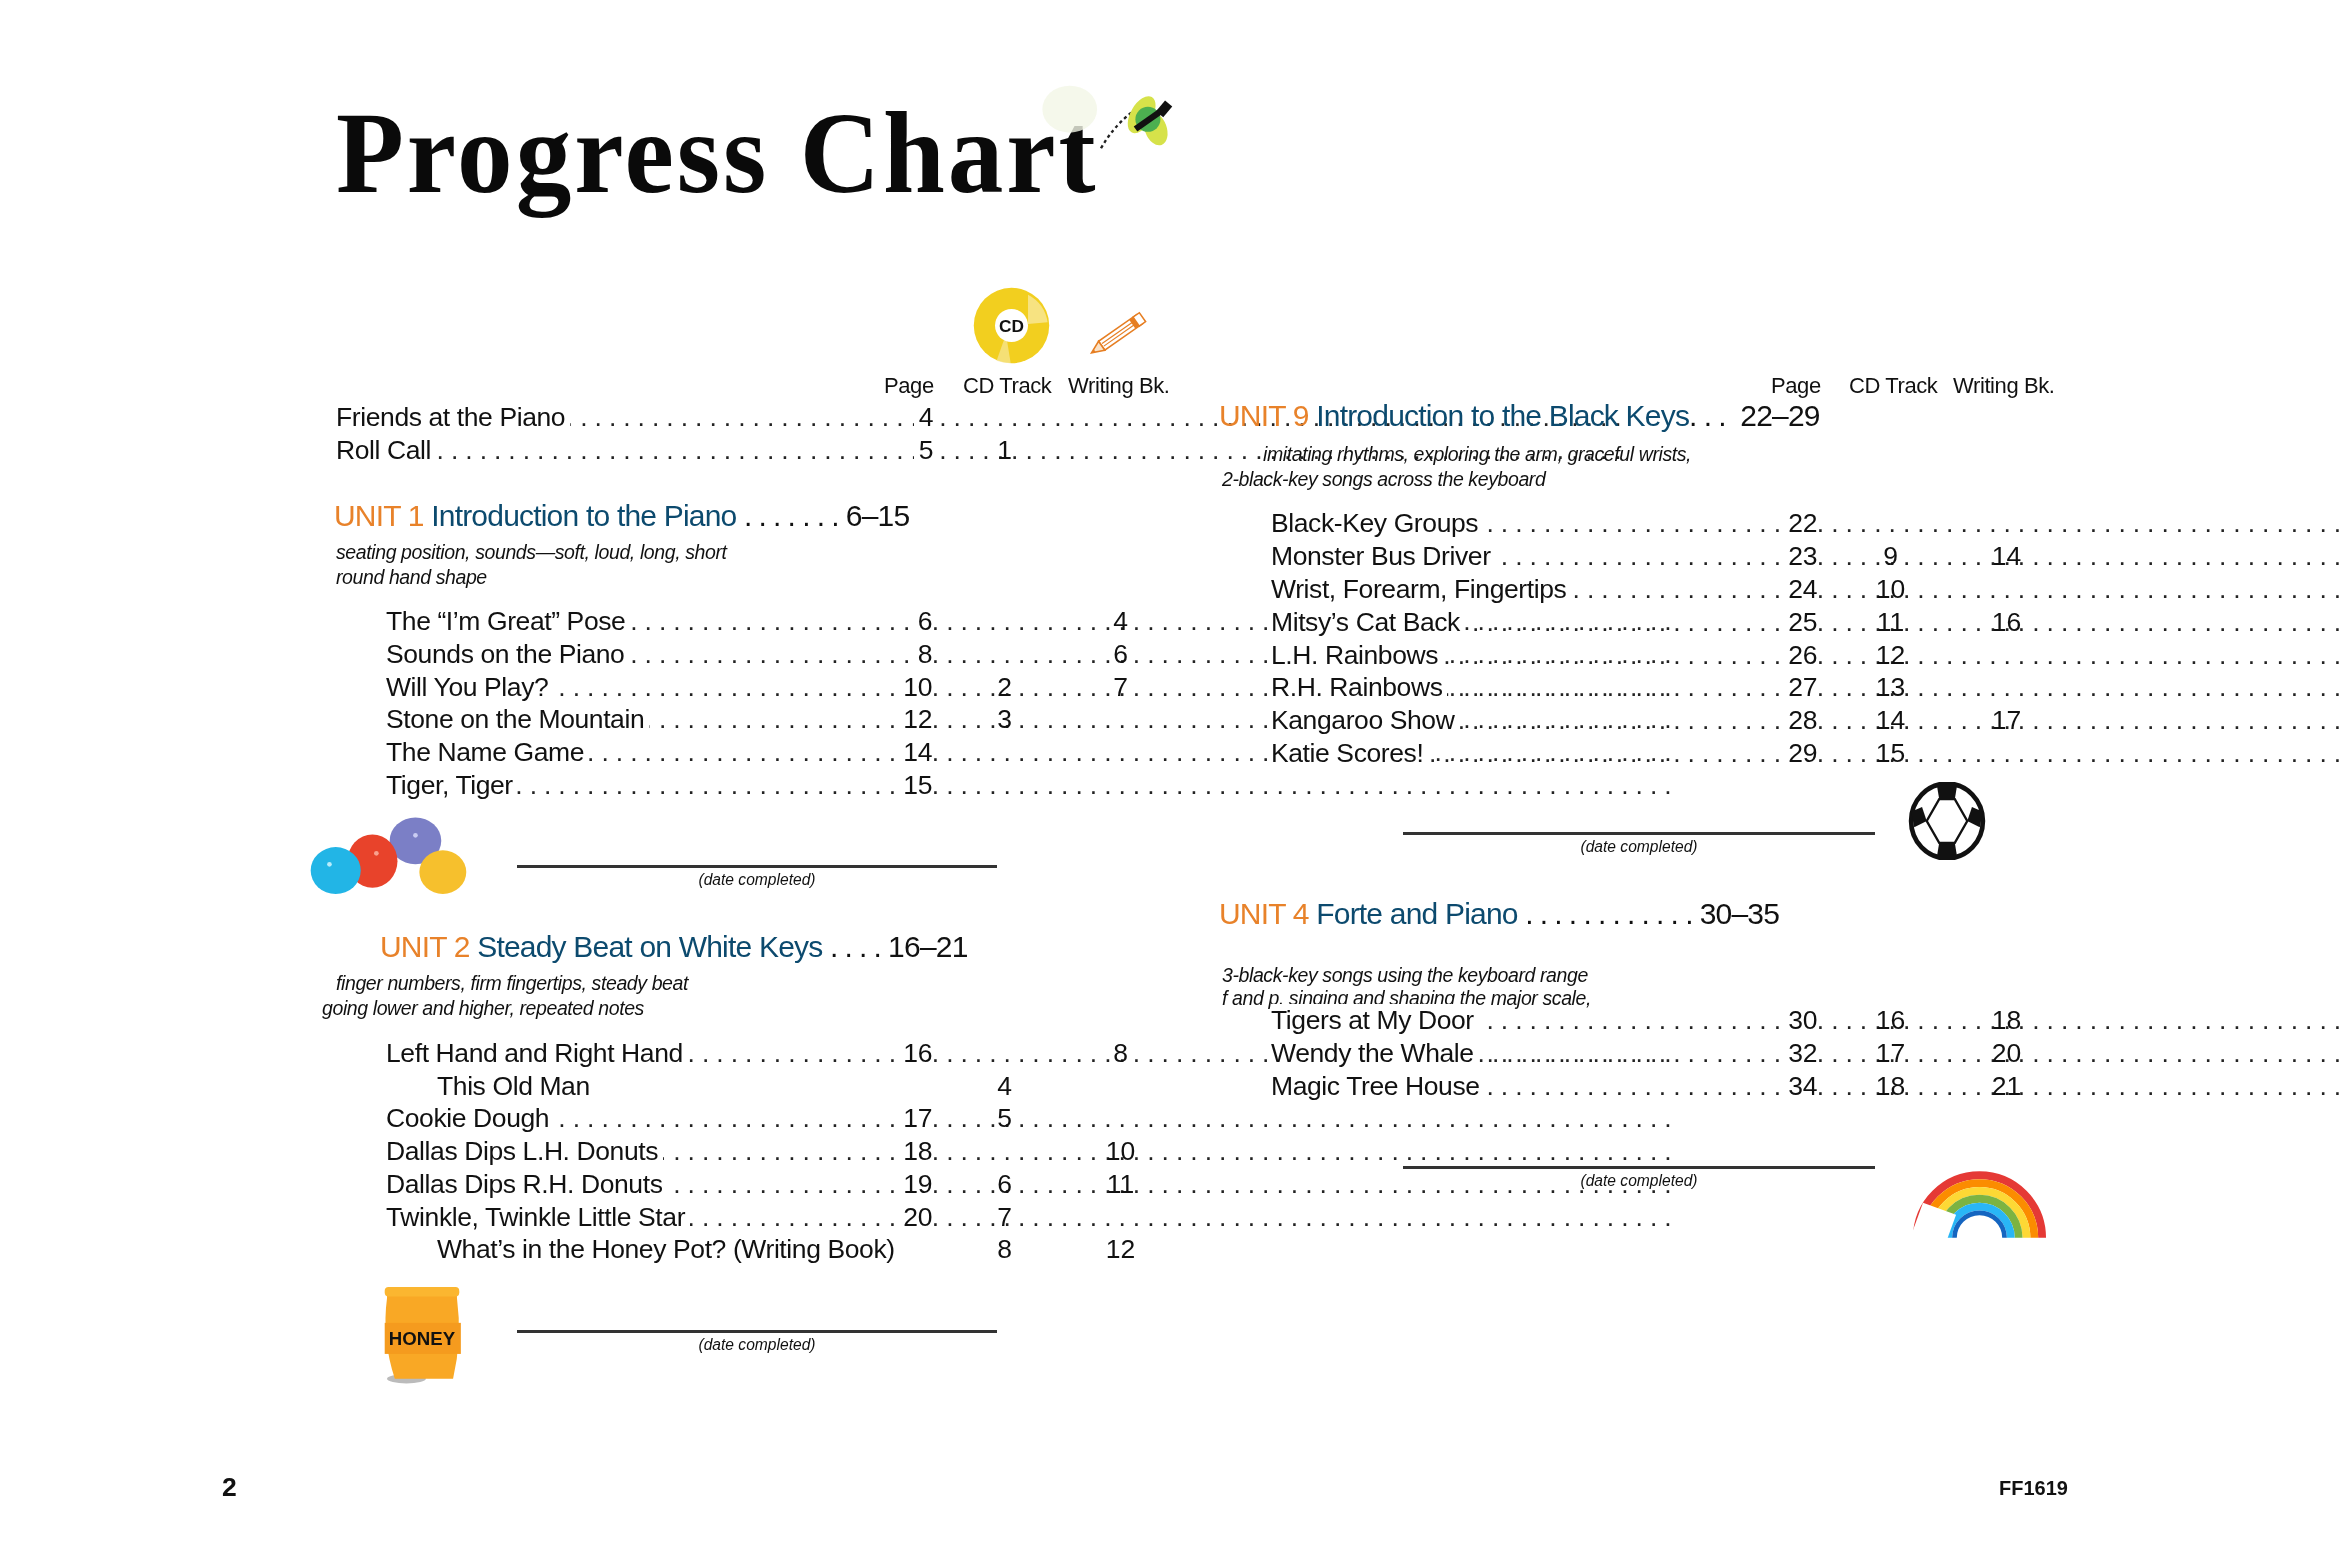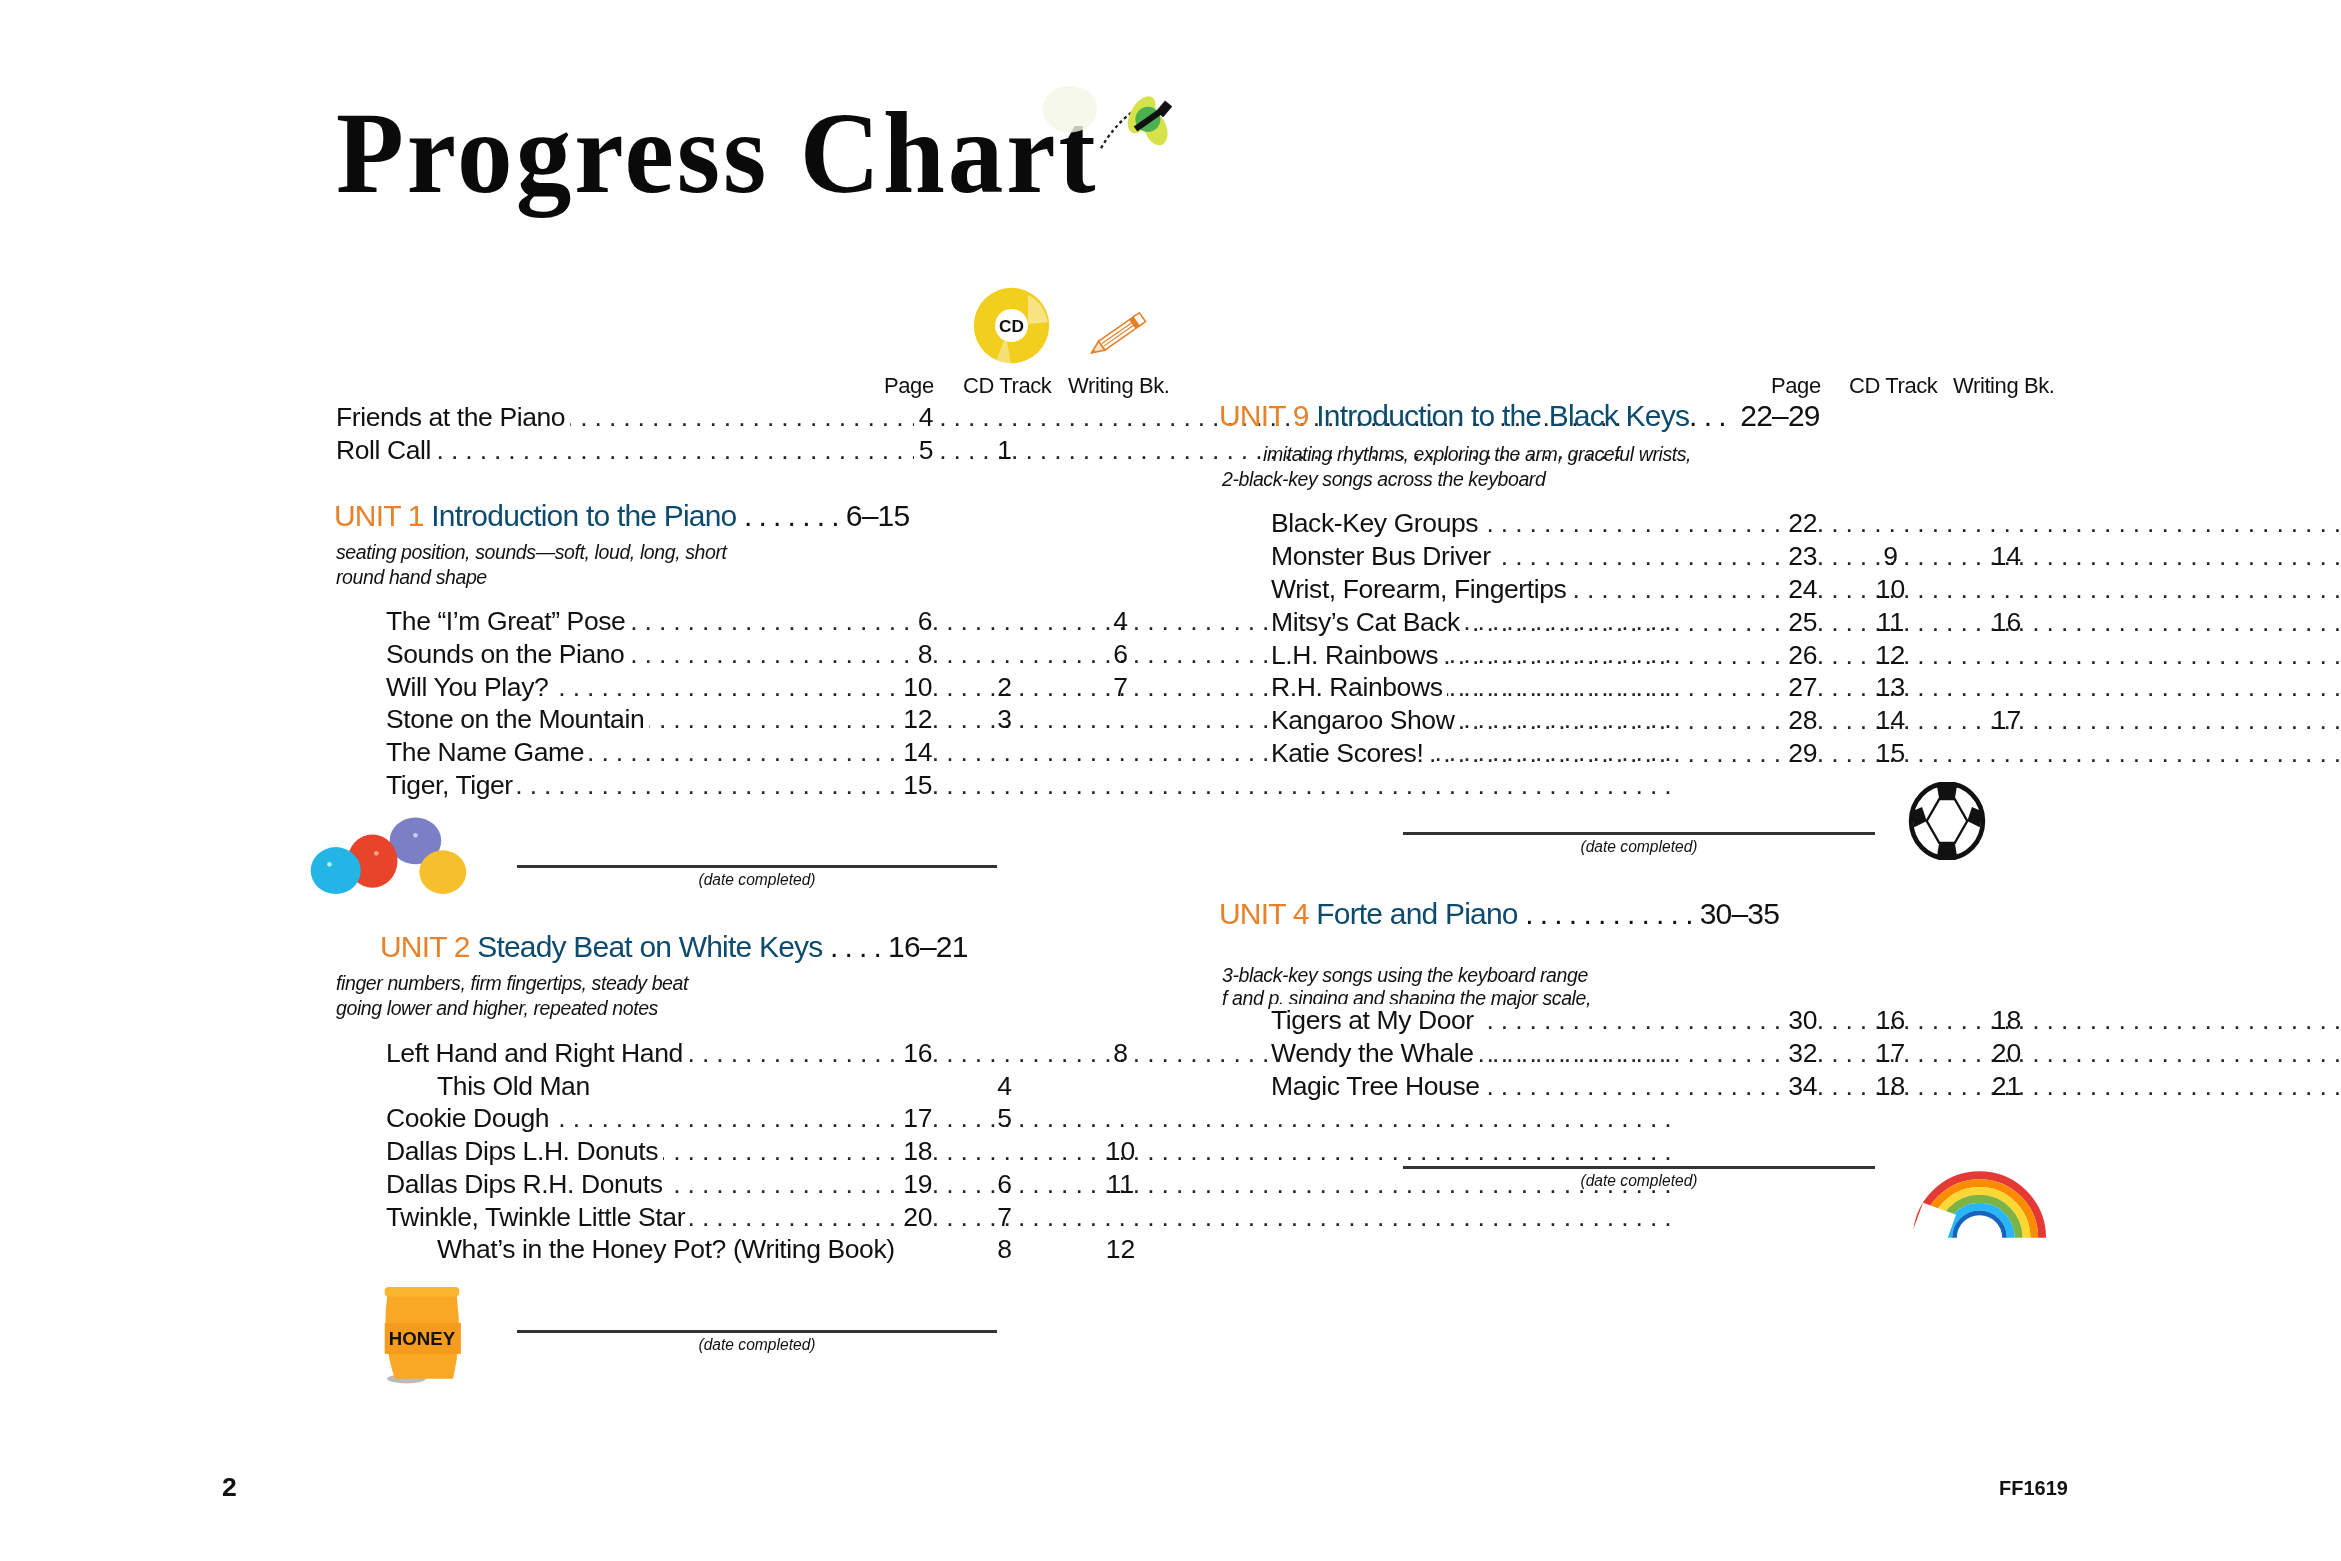--- a/index.html
+++ b/index.html
@@ -139,21 +139,21 @@
   </svg>
 </div>
 <div class="sig" style="left:517px; top:865px; width:480px;">
   <span>(date completed)</span>
 </div>
 
 <div class="unit" style="left:334px; top:929px;margin-left:46px;">
   <span class="u">UNIT 2</span> <span class="t">Steady Beat on White Keys</span> <span class="d">....</span><span class="r">16–21</span>
 </div>
 <div class="desc" style="left:336px; top:970px;">finger numbers, firm fingertips, steady beat</div>
-<div class="desc" style="left:336px; top:995px;text-align:right;">going lower and higher, repeated notes</div>
+<div class="desc" style="left:322px; top:995px;text-align:right;">going lower and higher, repeated notes</div>
 
 <div class="row" style="left:386px; top:1037px; width:546px;">
   <div class="dots">..........................................................................................</div>
   <span class="name">Left Hand and Right Hand</span>
     <span class="pg" style="right:0;">16</span>
 </div>
 <div class="num" style="left:1097px; top:1037px;">8</div>
 
 <div class="row" style="left:437px; top:1070px; width:390px;">
   <span class="name">This Old Man</span>

